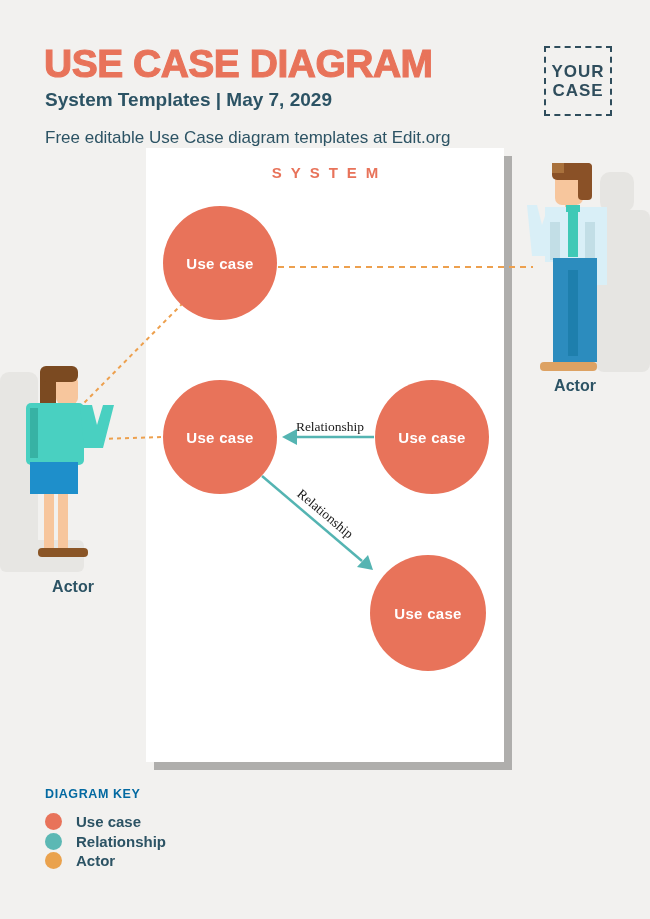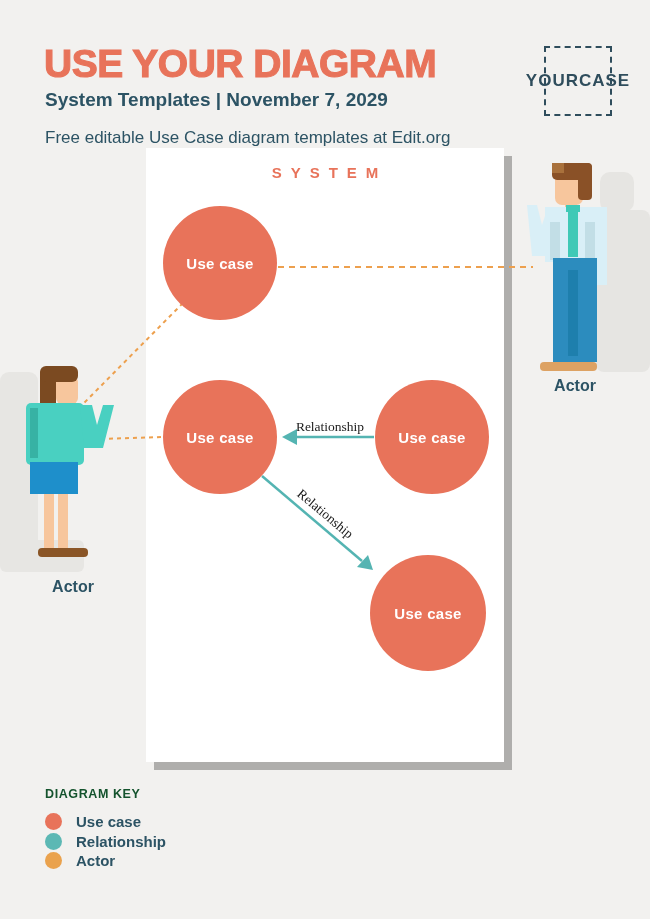--- a/index.html
+++ b/index.html
@@ -17,21 +17,21 @@
     -webkit-text-stroke:1.1px #E8735A;
   }
   .subtitle {
     left:45px; top:89px; font-size:19px; font-weight:700; color:#2C5364;
   }
   .tagline {
     left:45px; top:128px; font-size:17px; font-weight:400; color:#2C5364;
   }
   .logo-box {
     left:544px; top:46px; width:64px; height:66px;
-    border:2px dashed #2F4D5C; display:flex; flex-direction:row;
+    border:2px dashed #2F4D5C; display:flex; flex-direction:column;
     align-items:center; justify-content:center;
     color:#2F4D5C; font-weight:800; font-size:17px; line-height:1.12;
     letter-spacing:1px; text-align:center;
   }
 
   
   .panel-shadow { left:154px; top:156px; width:358px; height:614px; background:#AFAEAC; }
   .panel { left:146px; top:148px; width:358px; height:614px; background:#FFFFFF; }
   .system-label {
     left:146px; top:164px; width:358px; text-align:center;
@@ -67,41 +67,41 @@
   }
   .actor-label.left  { left:25px;  top:578px; }
   .actor-label.right { left:527px; top:377px; }
   .actor-svg { pointer-events:none; }
   .actor-left-svg  { left:0;     top:360px; }
   .actor-right-svg { left:520px; top:158px; }
 
   
   .key { left:45px; top:787px; }
   .key-title {
-    font-size:12.5px; font-weight:800; color:#14532d; letter-spacing:0.6px;
+    font-size:12.5px; font-weight:800; color:#0369a1; letter-spacing:0.6px;
     margin-bottom:11px;
   }
   .key-row { display:flex; align-items:center; gap:14px; height:19.5px; }
   .key-dot { width:17px; height:17px; border-radius:50%; flex:none; }
   .key-label { font-size:15px; font-weight:700; color:#2C5364; }
 
   
   .footer {
     right:35px; top:844px; text-align:right;
     font-size:13px; font-weight:700; color:#2C5364; line-height:1.05;
   }
   .footer div { margin-bottom:2px; }
 </style>
 </head>
 <body>
 
 <div class="page">
 
-  <div class="abs title">USE YOUR DIAGRAM</div>
-  <div class="abs subtitle">System Templates | November 7, 2029</div>
+  <div class="abs title">USE CASE DIAGRAM</div>
+  <div class="abs subtitle">System Templates | May 7, 2029</div>
   <div class="abs tagline">Free editable Use Case diagram templates at Edit.org</div>
   <div class="abs logo-box">
     <span>YOUR</span>
     <span>CASE</span>
   </div>
 
   <div class="abs panel-shadow"></div>
   <div class="abs panel"></div>
   <div class="abs system-label">SYSTEM</div>
 

